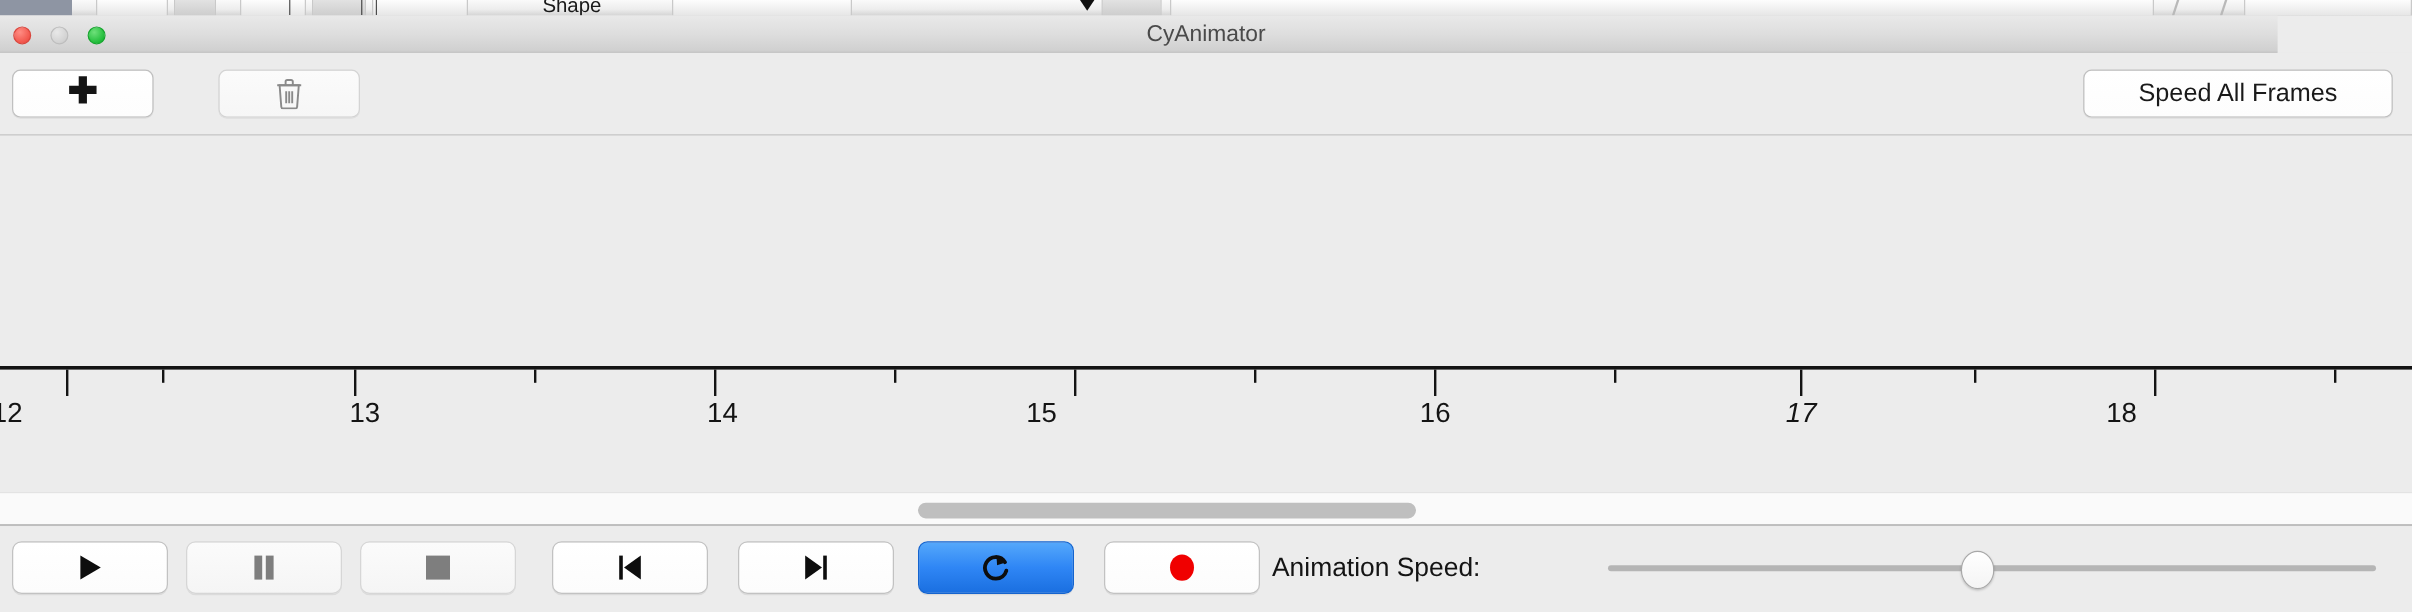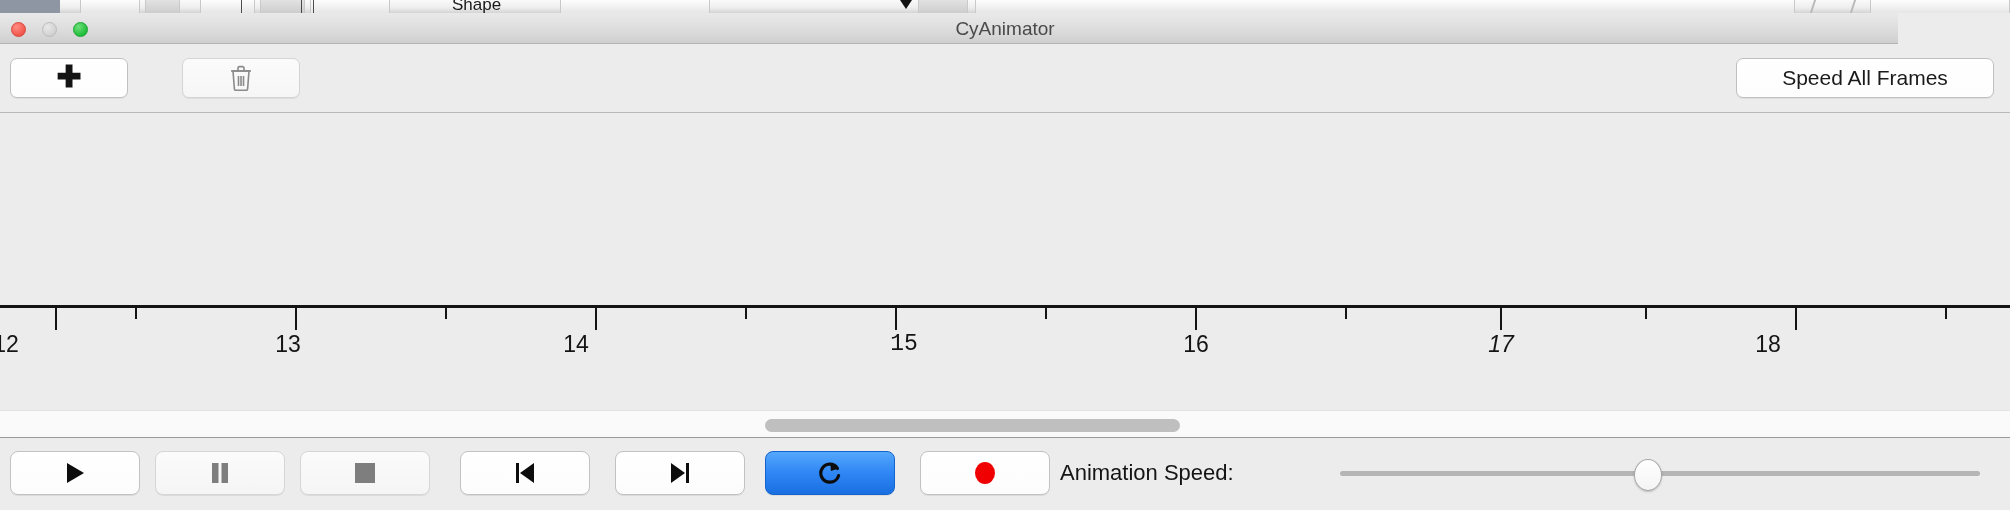--- a/index.html
+++ b/index.html
@@ -269,23 +269,23 @@
 
     <div class="tick major" style="left:55px;"></div>
     <div class="tick major" style="left:295px;"></div>
     <div class="tick major" style="left:595px;"></div>
     <div class="tick major" style="left:895px;"></div>
     <div class="tick major" style="left:1195px;"></div>
     <div class="tick major" style="left:1500px;"></div>
     <div class="tick major" style="left:1795px;"></div>
 
     <div class="tick-label" style="left:6px;">12</div>
-    <div class="tick-label" style="left:288px;">13</div>
-    <div class="tick-label" style="left:576px;text-align:right;">14</div>
-    <div class="tick-label" style="left:904px;font-family:Liberation Mono, monospace;">15</div>
+    <div class="tick-label" style="left:304px;">13</div>
+    <div class="tick-label" style="left:602px;text-align:right;">14</div>
+    <div class="tick-label" style="left:868px;">15</div>
     <div class="tick-label" style="left:1196px;">16</div>
     <div class="tick-label" style="left:1501px;font-style:italic;">17</div>
     <div class="tick-label" style="left:1768px;">18</div>
 
   </div>
 
   <div class="scroll-track">
     <div class="scroll-thumb"></div>
   </div>
 

